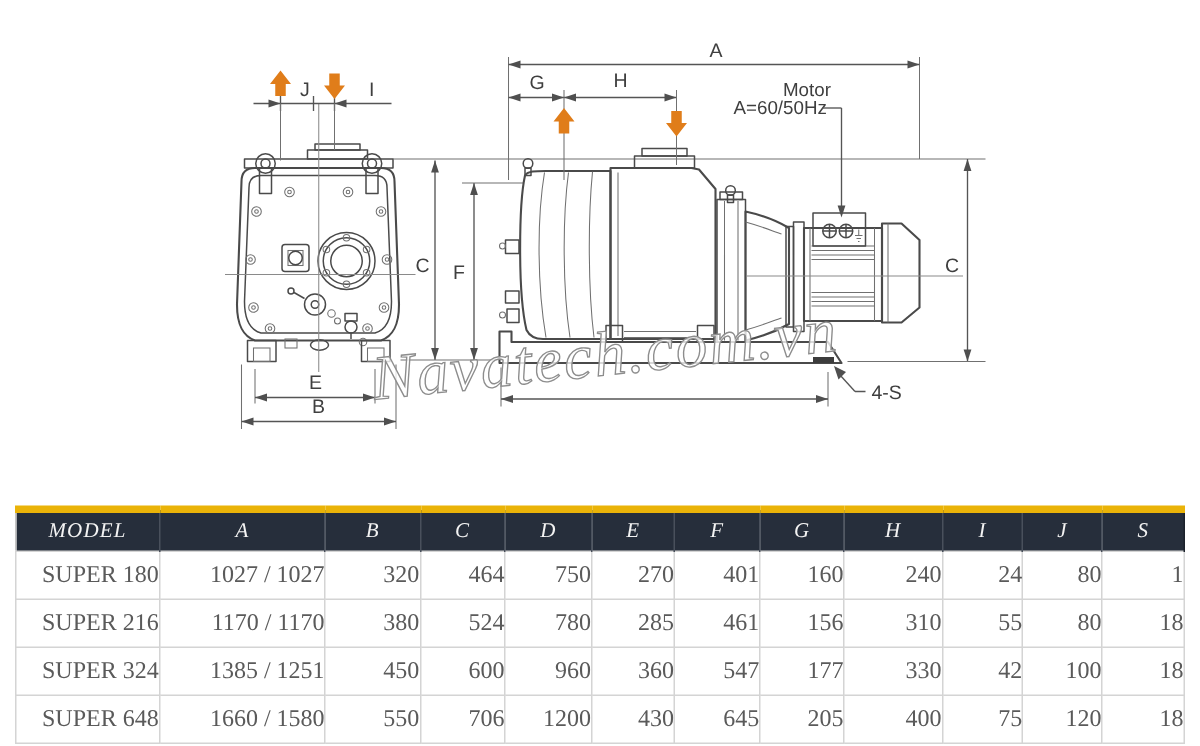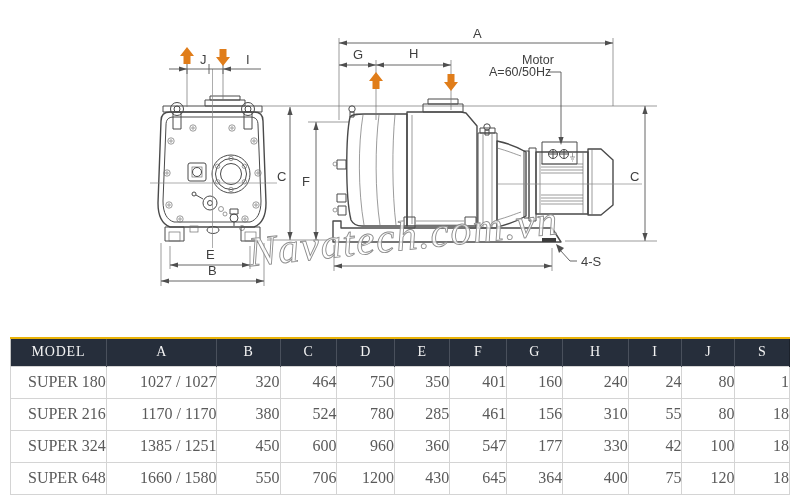--- a/index.html
+++ b/index.html
@@ -28,21 +28,21 @@
   .notetxt{fill:#3f3f3f;font:12.5px "Liberation Sans",sans-serif;}
   .slot{fill:#3c3c3c;stroke:none;}
   .wm{fill:#ffffff;fill-opacity:.78;stroke:#8d8d8d;stroke-width:.9;
       font:italic 42px "Liberation Serif",serif;letter-spacing:1.5px;}
 
   
   .spec-table{width:780px;margin:4px 10px 0 10px;border-collapse:collapse;table-layout:fixed;
               font-family:"Liberation Serif",serif;}
   .spec-table th{background:var(--header-bg);color:var(--header-text);font-weight:normal;
                  font-size:14px;letter-spacing:.8px;height:28px;
-                 border-right:1px solid #49505c;border-top:2px solid #eab308;}
+                 border-right:1px solid #49505c;border-top:5px solid #eab308;font-style:italic;}
   .spec-table th:last-child{border-right:1px solid #1b212b;}
   .spec-table td{background:#ffffff;color:var(--body-text);font-size:16px;text-align:right;
                  height:32px;border:1px solid var(--grid);}
   .spec-table{border:1px solid #c4c4c4;}
 </style>
 </head>
 <body>
 
 <div class="drawing-wrap">
 <svg width="800" height="333" viewBox="0 0 800 333">
@@ -335,21 +335,21 @@
       <th>S</th>
     </tr>
   </thead>
   <tbody>
     <tr>
       <td>SUPER 180</td>
       <td>1027 / 1027</td>
       <td>320</td>
       <td>464</td>
       <td>750</td>
-      <td>350</td>
+      <td>270</td>
       <td>401</td>
       <td>160</td>
       <td>240</td>
       <td>24</td>
       <td>80</td>
       <td>1</td>
     </tr>
     <tr>
       <td>SUPER 216</td>
       <td>1170 / 1170</td>
@@ -379,20 +379,20 @@
       <td>18</td>
     </tr>
     <tr>
       <td>SUPER 648</td>
       <td>1660 / 1580</td>
       <td>550</td>
       <td>706</td>
       <td>1200</td>
       <td>430</td>
       <td>645</td>
-      <td>364</td>
+      <td>205</td>
       <td>400</td>
       <td>75</td>
       <td>120</td>
       <td>18</td>
     </tr>
   </tbody>
 </table>
 
 </body></html>

